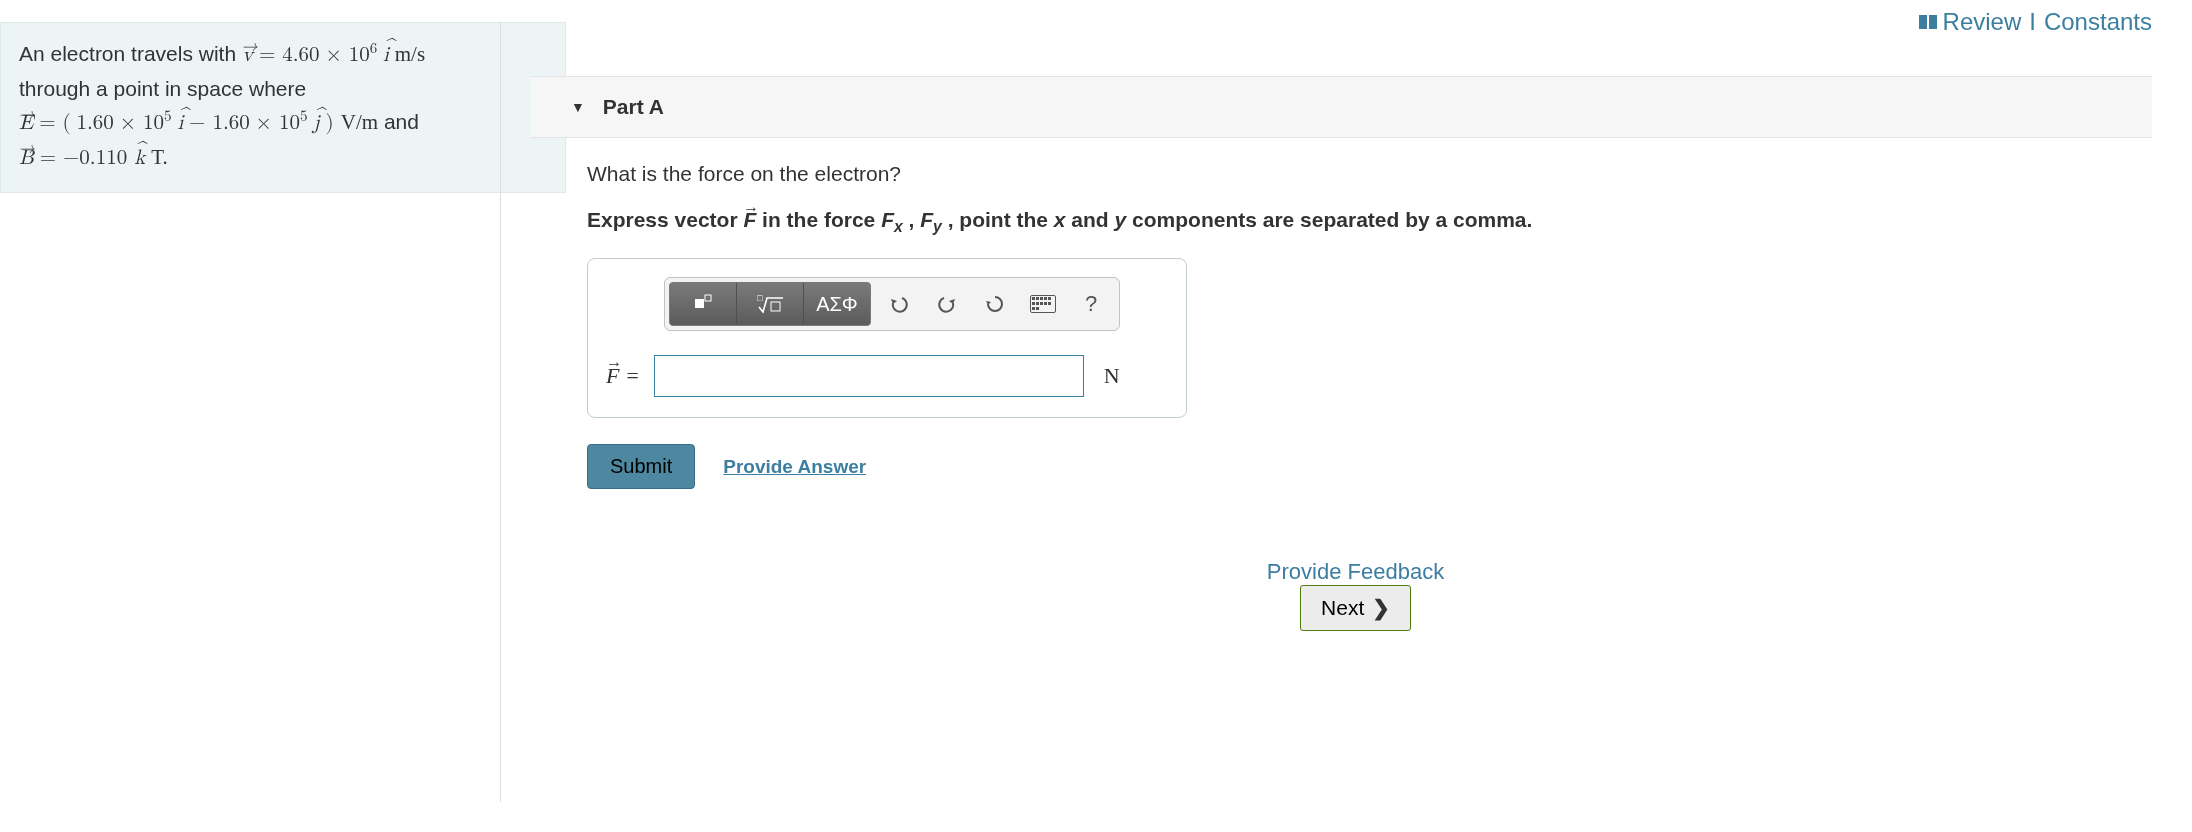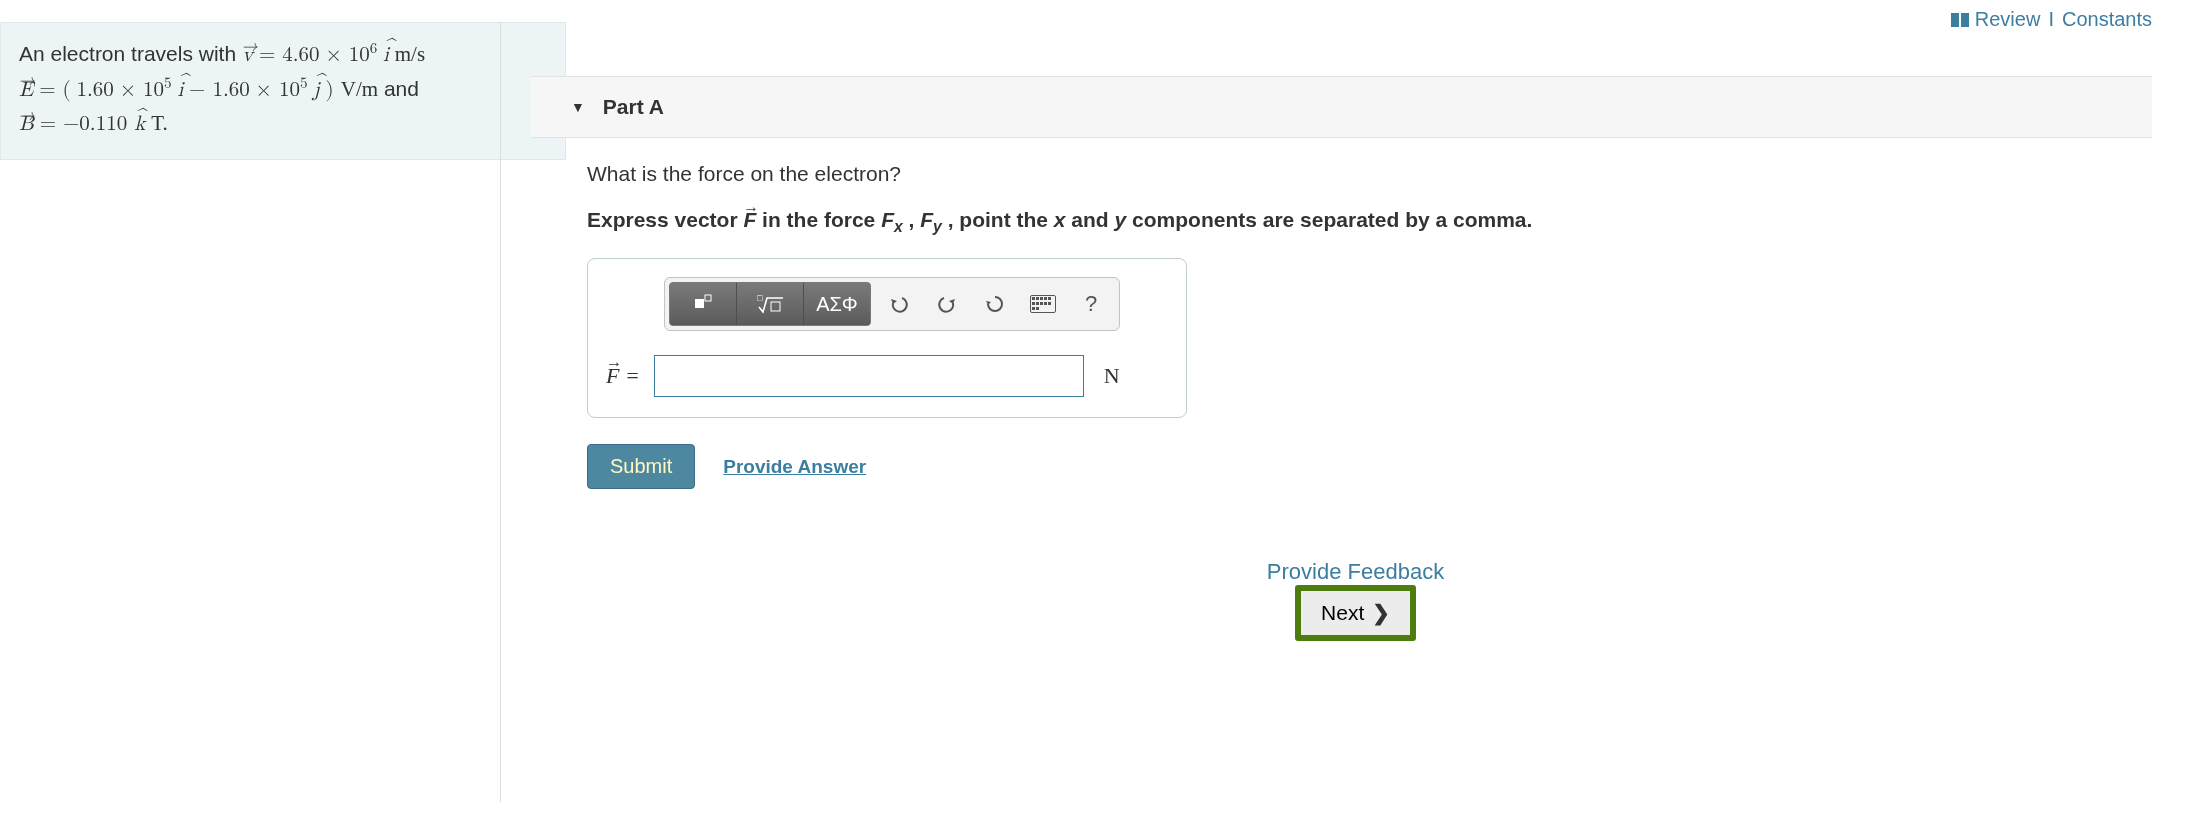--- a/index.html
+++ b/index.html
@@ -13,21 +13,21 @@
   .page {
     width: 2192px;
     height: 832px;
     position: relative;
     box-sizing: border-box;
   }
   .top-links {
     position: absolute;
     top: 8px;
     right: 40px;
-    font-size: 20px;
+    font-size: 24px;
     color: #3c7ea0;
     display: flex;
     align-items: center;
     gap: 6px;
   }
   .top-links .review-icon {
     display: inline-flex;
     gap: 2px;
   }
   .top-links .review-icon span {
@@ -196,21 +196,21 @@
     margin-left: 6px;
   }
   .actions {
     margin-top: 26px;
     display: flex;
     align-items: center;
     gap: 28px;
   }
   .btn-submit {
     background: #4e87a0;
-    color: #fef9c3;
+    color: #000000;
     border: 1px solid #3a6e86;
     border-radius: 4px;
     padding: 10px 22px;
     font-size: 20px;
     cursor: pointer;
   }
   .link {
     color: #3c7ea0;
     font-weight: bold;
     text-decoration: underline;
@@ -225,21 +225,21 @@
     padding-right: 4px;
     flex-direction: column;
   }
   .feedback-link {
     color: #3c7ea0;
     font-size: 22px;
     cursor: pointer;
   }
   .next-btn {
     background: #ececec;
-    border: 6px solid #4d7c0f;
+    border: 1px solid #4d7c0f;
     border-radius: 3px;
     padding: 10px 20px;
     font-size: 21px;
     cursor: pointer;
     display: inline-flex;
     align-items: center;
     gap: 8px;
   }
   .chev-right {
     font-weight: bold;
@@ -271,20 +271,21 @@
     <div>
       <span>An electron travels with </span>
       <span class="math"><span class="v-arrow">v</span></span>
       <span class="math"> = </span>
       <span class="math">4.60</span>
       <span class="math"> × </span>
       <span class="math">10</span><sup class="math">6</sup>
       <span class="math hat">i</span>
       <span class="unit"> m/s</span>
     </div>
+    <div>through a point in space where</div>
     <div>
       <span class="math"><span class="v-arrow">E</span></span>
       <span class="math"> = (</span>
       <span class="math">1.60</span>
       <span class="math"> × </span>
       <span class="math">10</span><sup class="math">5</sup>
       <span class="math hat">i</span>
       <span class="math"> − </span>
       <span class="math">1.60</span>
       <span class="math"> × </span>

